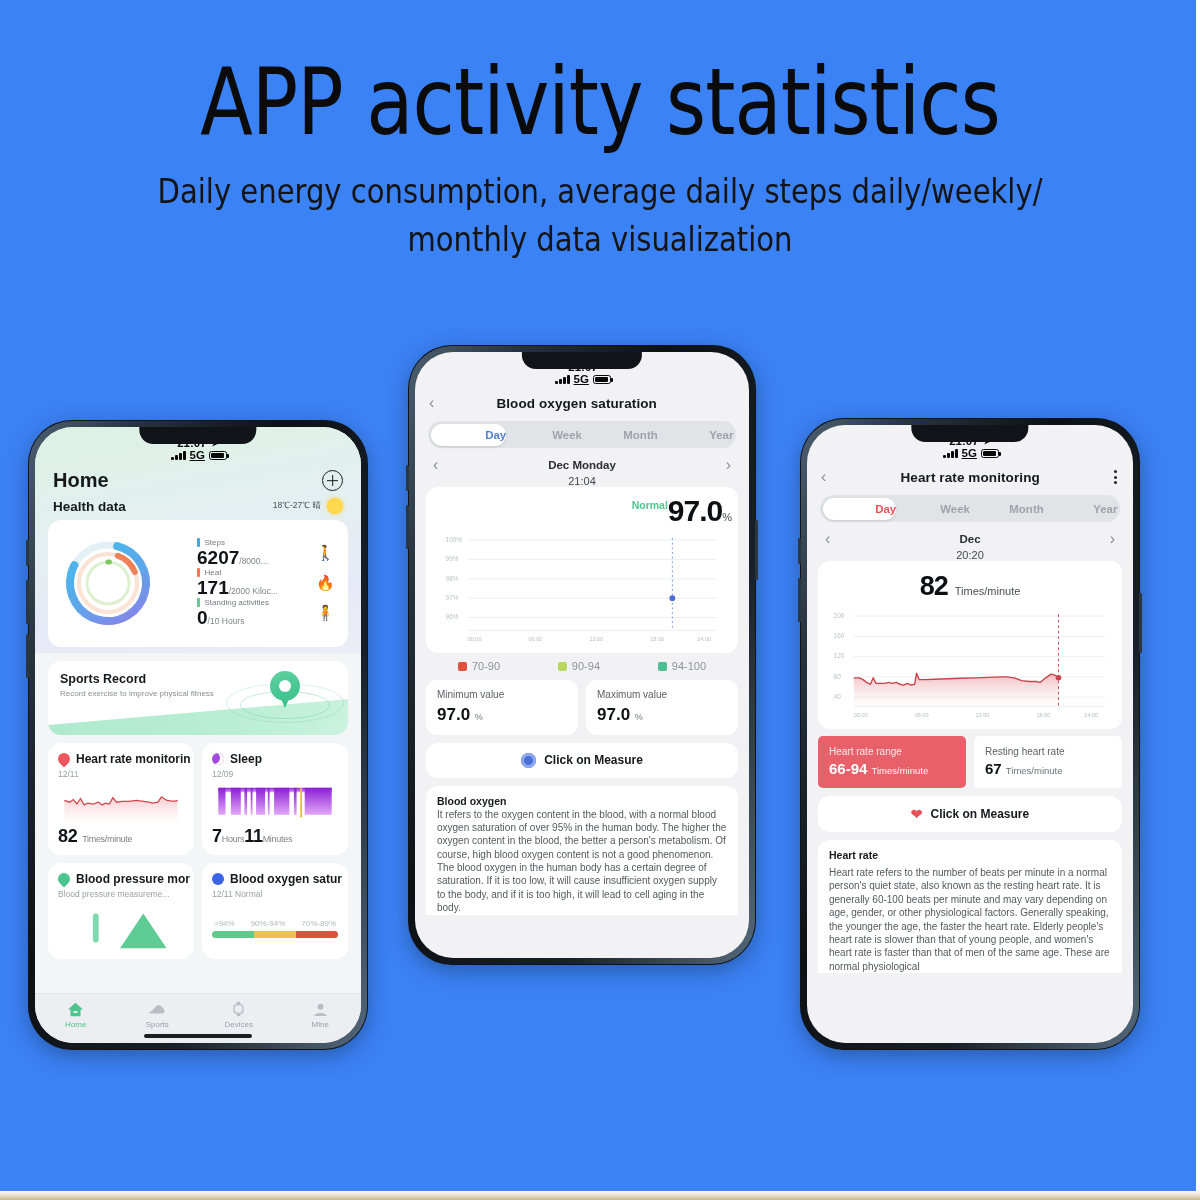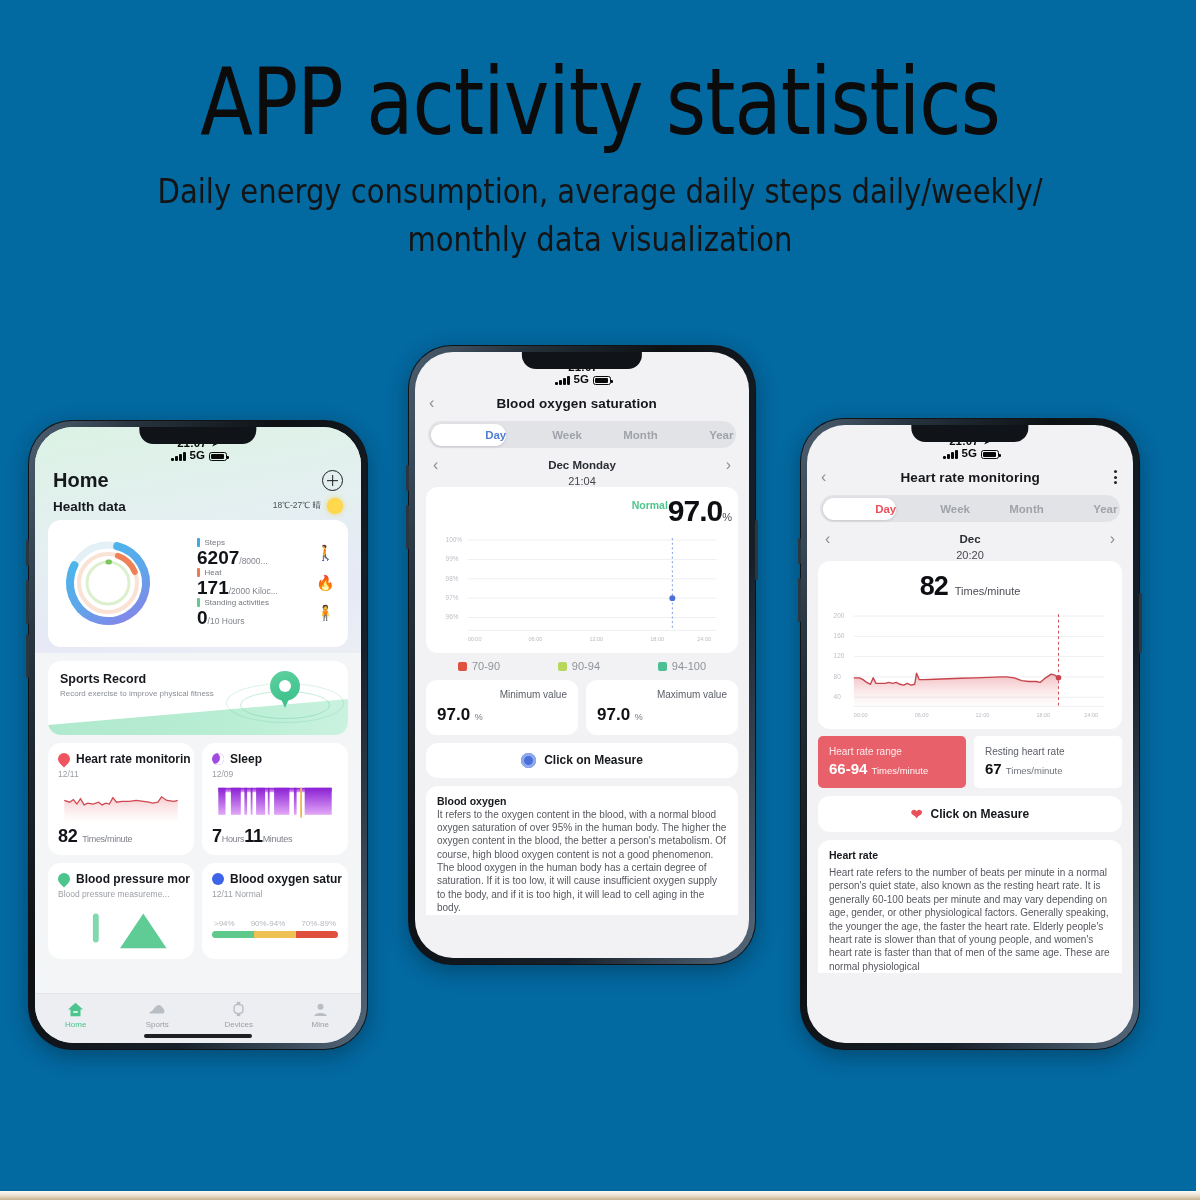--- a/index.html
+++ b/index.html
@@ -2,21 +2,21 @@
 <html><head>
 <meta charset="utf-8">
 <style>
   * { box-sizing: border-box; margin: 0; padding: 0; }
   html, body {
     width: 1200px; height: 1200px;
     background: #ffffff;
     font-family: "Liberation Sans", sans-serif;
     overflow: hidden;
   }
-  .page { position: relative; width: 1196px; height: 1200px; background:#0369a1; }
+  .page { position: relative; width: 1196px; height: 1200px; background:#3b82f6; }
   .bottom-strip{ position:absolute; left:0; bottom:0; width:1200px; height:9px;
      background:linear-gradient(to bottom,#fdfbf7,#e8dcc8 55%,#c9b48f); }
 
   
   .hero { position:absolute; top:52px; left:0; width:1200px; text-align:center; }
   .hero h1 {
     font-family:"DejaVu Sans Condensed","Liberation Sans Narrow","Liberation Sans",sans-serif;
     font-size:92px; font-weight:400; letter-spacing:-1px; color:#0b0b0b;
     line-height:1.1; transform: scaleX(0.93); }
   .hero .sub {
@@ -37,21 +37,21 @@
      width:36%; height:17px; background:#101418; border-radius:0 0 14px 14px; z-index:9; }
   .btn-side{ position:absolute; background:#2a3640; border-radius:2px; z-index:1;}
 
   #phone-left  { left:28px;  top:420px; width:340px; height:630px; }
   #phone-mid   { left:408px; top:345px; width:348px; height:620px; }
   #phone-right { left:800px; top:418px; width:340px; height:632px; }
 
   
   .statusbar{ display:flex; align-items:center; justify-content:space-between;
      padding:9px 18px 2px 20px; font-size:11.5px; font-weight:700; color:#0a0a0a;flex-direction:column; }
-  .sb-right{ display:flex; align-items:flex-end; gap:4px; }
+  .sb-right{ display:flex; align-items:center; gap:4px;text-decoration:underline; }
   .bars{ display:flex; align-items:flex-end; gap:1.5px; height:9px; }
   .bars i{ display:block; width:2.5px; background:#0a0a0a; border-radius:1px; }
   .bars i:nth-child(1){height:3px}.bars i:nth-child(2){height:5px}
   .bars i:nth-child(3){height:7px}.bars i:nth-child(4){height:9px}
   .batt{ width:18px;height:9px;border:1.2px solid #0a0a0a;border-radius:2.5px;
      position:relative; padding:1px;}
   .batt::after{content:"";position:absolute;right:-3px;top:2.6px;width:1.6px;height:3.5px;
      background:#0a0a0a;border-radius:0 1px 1px 0;}
   .batt b{display:block;height:100%;background:#0a0a0a;border-radius:1px;}
   .loc-arrow{font-size:11px;}
@@ -148,21 +148,21 @@
   .chart-head .norm{ font-size:10.5px; color:#52c48d; font-weight:600; vertical-align:12px;}
   .chart-head .v{ font-size:30px; font-weight:700; color:#0d0f13; letter-spacing:-1px;}
   .chart-head .u{ font-size:11px; color:#4a4d53; }
   .svgwrap{ width:100%; }
   .legend{ display:flex; justify-content:space-around; padding:7px 14px 2px; }
   .lg{ display:flex; align-items:center; gap:5px; font-size:11px; color:#8e9299; }
   .lg b{ width:9px;height:9px;border-radius:2px;display:block; }
 
   .twocards{ display:flex; gap:8px; margin:6px 11px 0; }
   .twocards .c{ flex:1; background:#fff; border-radius:11px; padding:9px 11px 10px;}
-  .twocards .c .t{ font-size:10px; color:#5c6067; line-height:1.25;text-align:right;}
+  .twocards .c .t{ font-size:10px; color:#5c6067; line-height:1.25;}
   .twocards .c .n{ font-size:17px; font-weight:700; color:#0f1115; margin-top:3px;}
   .twocards .c .n em{font-size:9px;font-style:normal;font-weight:400;color:#72767d;}
 
   .measure{ background:#fff; border-radius:12px; margin:8px 11px 0; padding:10px 0;
      display:flex; align-items:center; justify-content:center; gap:8px;
      font-size:12px; font-weight:700; color:#15181c; }
 
   .info{ background:#fff; border-radius:12px 12px 0 0; margin:8px 11px 0; padding:9px 11px 0; }
   .info h5{ font-size:10.5px; font-weight:700; color:#15181c; margin-bottom:1px;}
   .info p{ font-size:10px; line-height:1.34; color:#55585f; }

